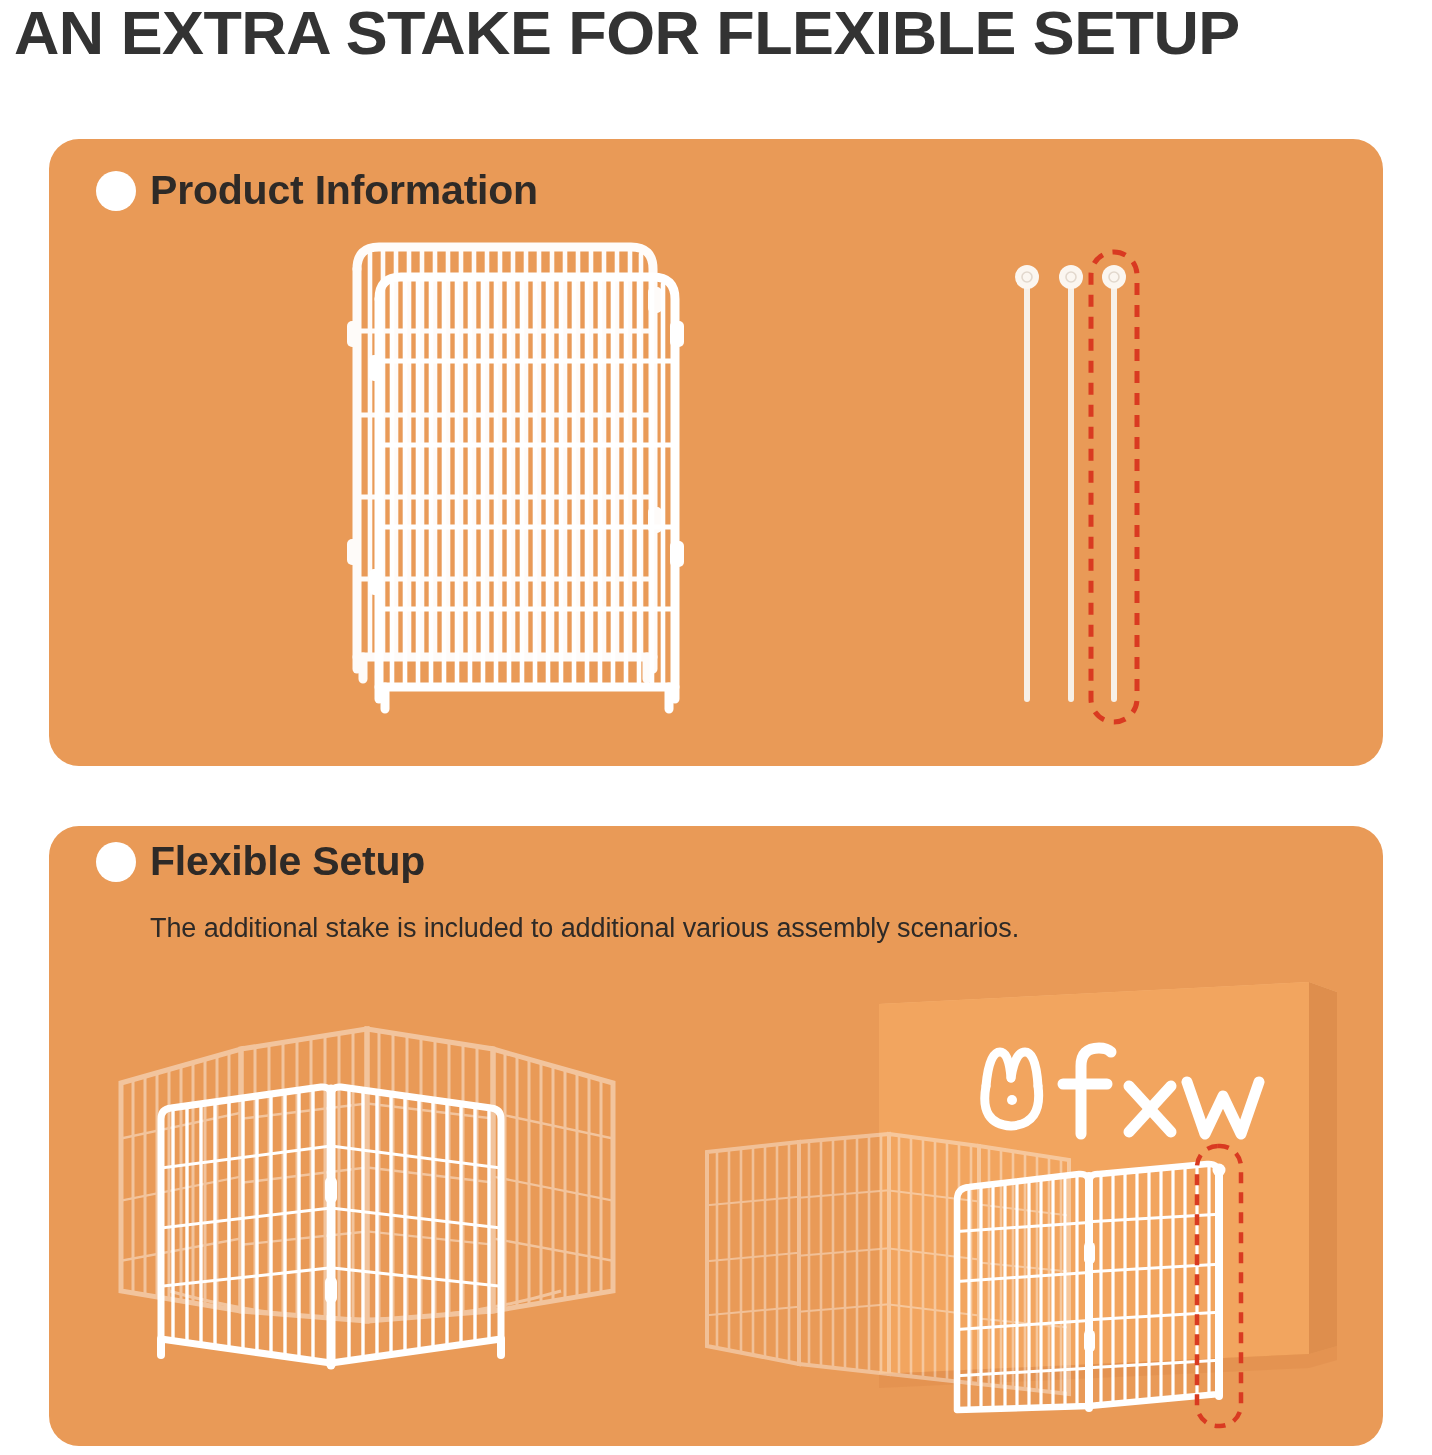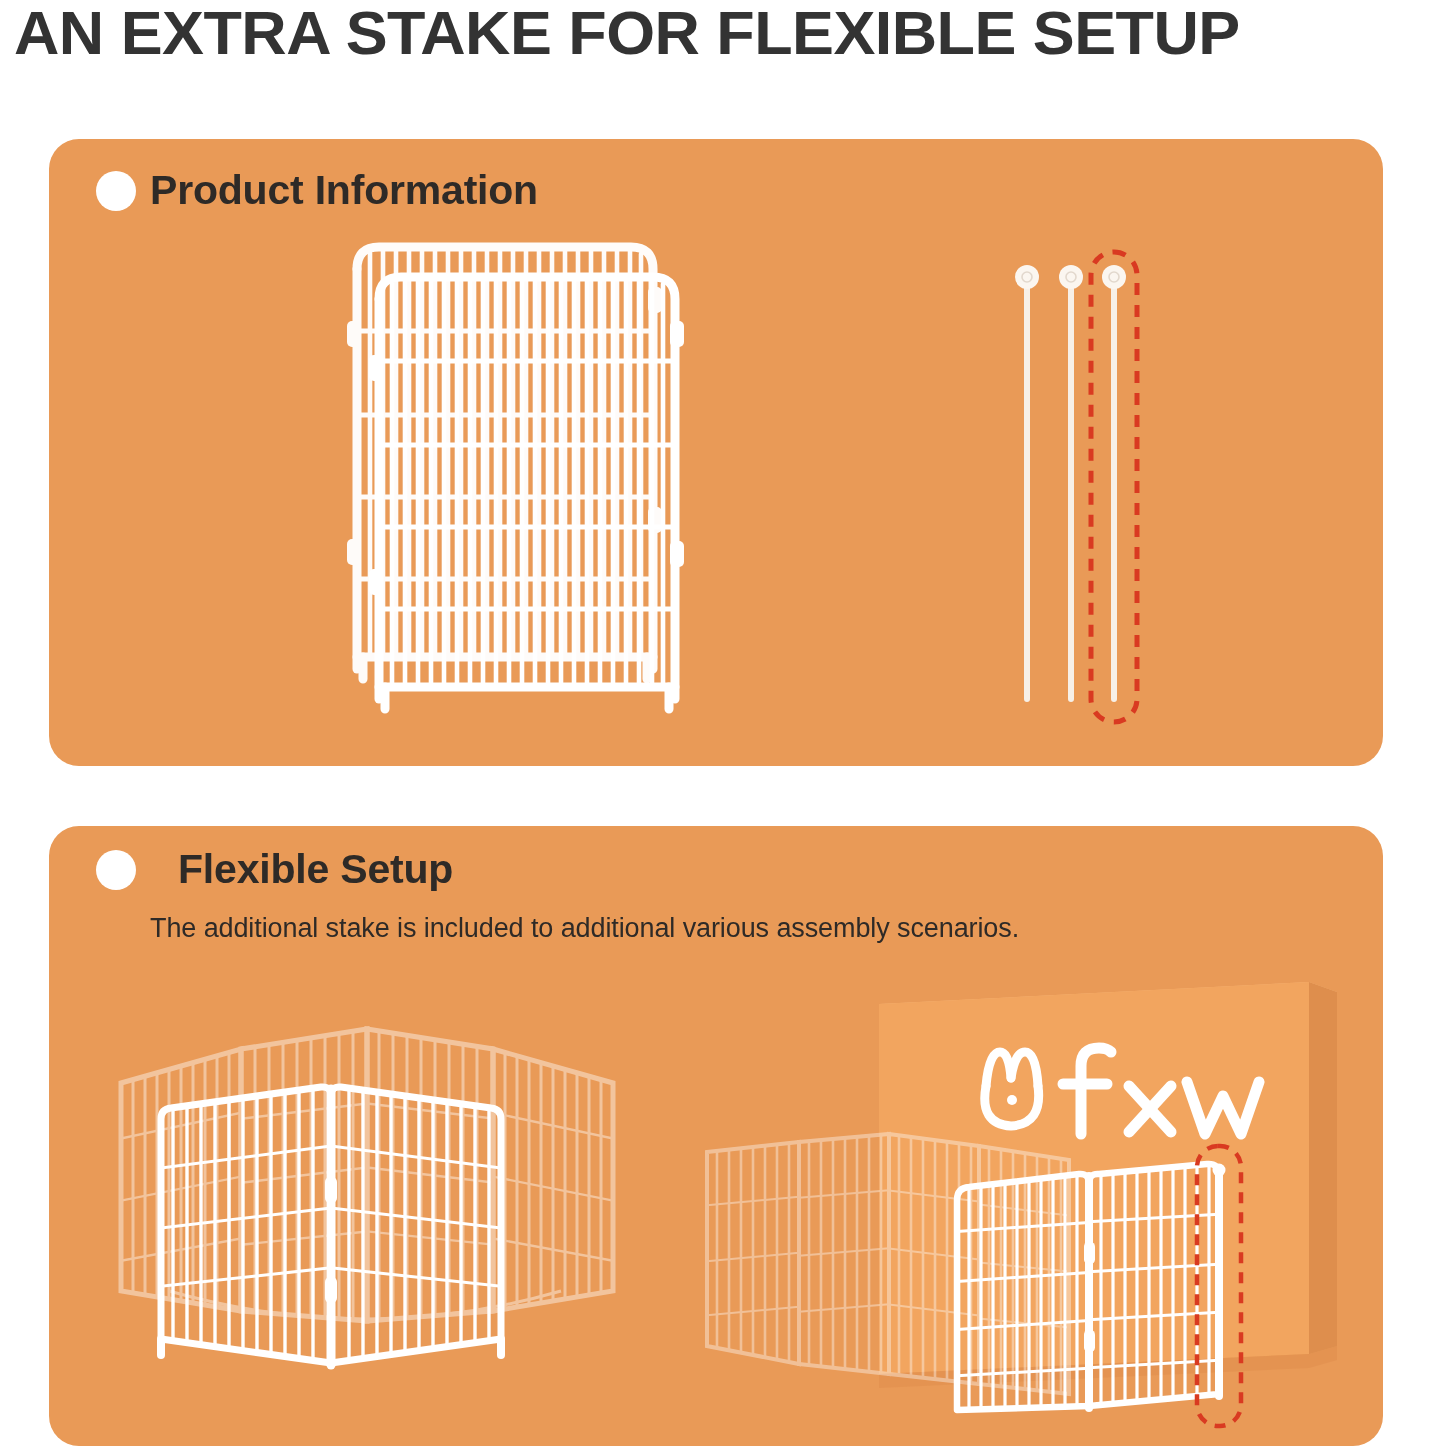--- a/index.html
+++ b/index.html
@@ -194,21 +194,21 @@
         <circle cx="140" cy="33" r="5" fill="none" stroke="#E2D8CD" stroke-width="1.6"></circle>
       </g>
 
       <rect x="117" y="8" width="46" height="470" rx="23" fill="none" stroke="#D93A21" stroke-width="5" stroke-dasharray="12 10" stroke-linecap="butt"></rect>
     </svg>
   </div>
 </div>
 
 <div class="panel" id="panel-flexible">
 
-  <div class="sec-head" style="left:47px; top:20px;gap:28px;">
+  <div class="sec-head" style="left:47px; top:12px;">
     <span class="bullet-dot"></span>
     <span class="sec-title">Flexible Setup</span>
   </div>
 
   <div class="sec-sub" style="left:101px; top:87px;">The additional stake is included to additional various assembly scenarios.</div>
 
   <div class="illus" style="left:60px; top:165px;">
     <svg width="520" height="420" viewBox="0 0 520 420">
       <defs>
 

